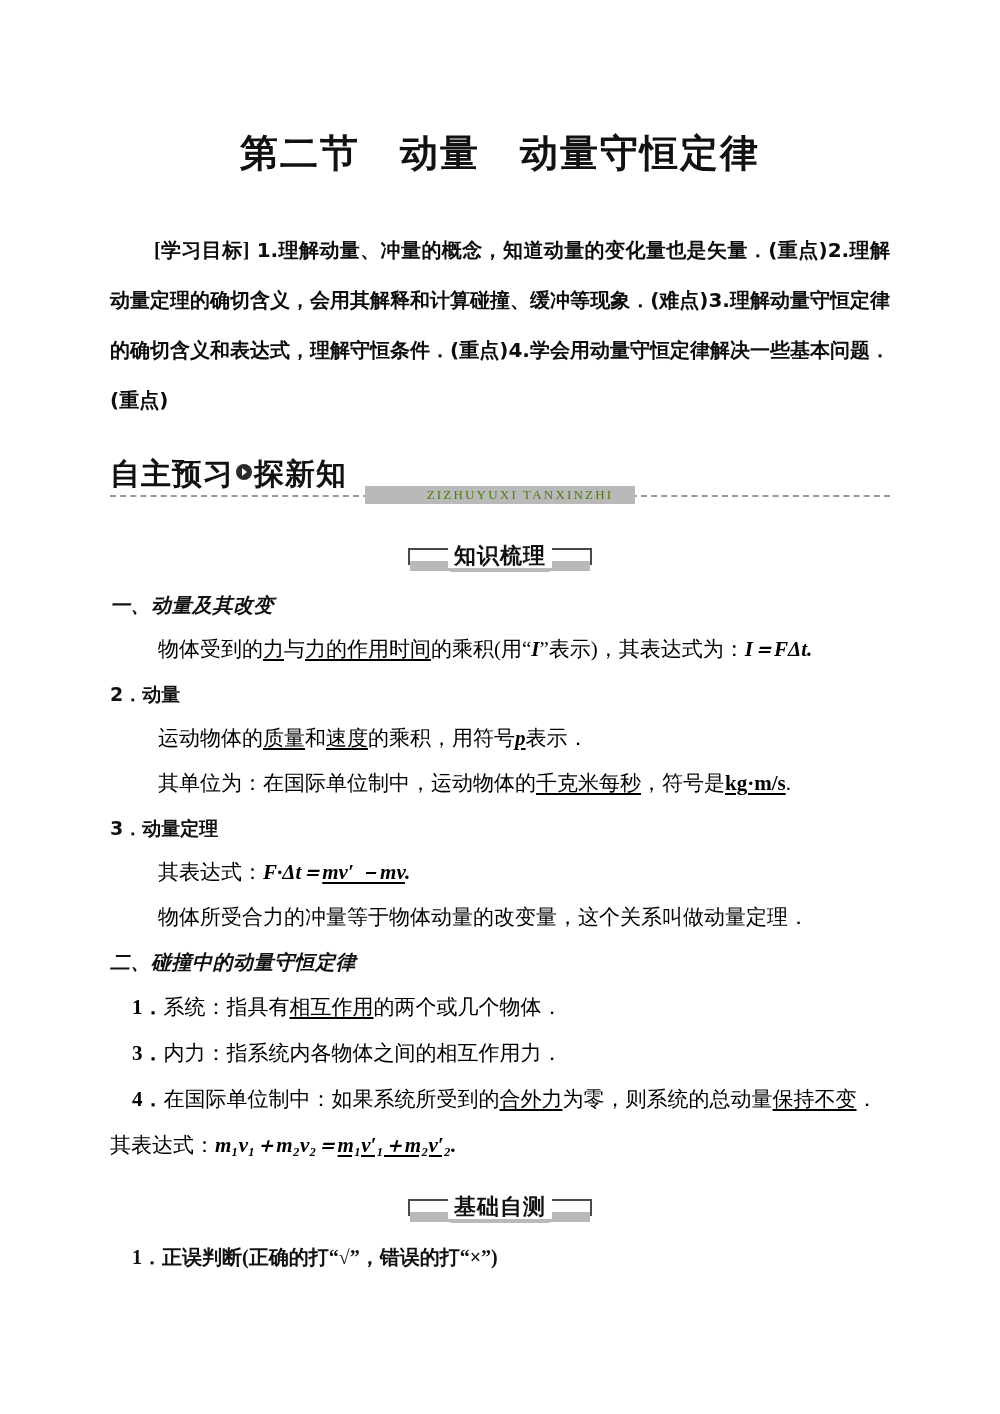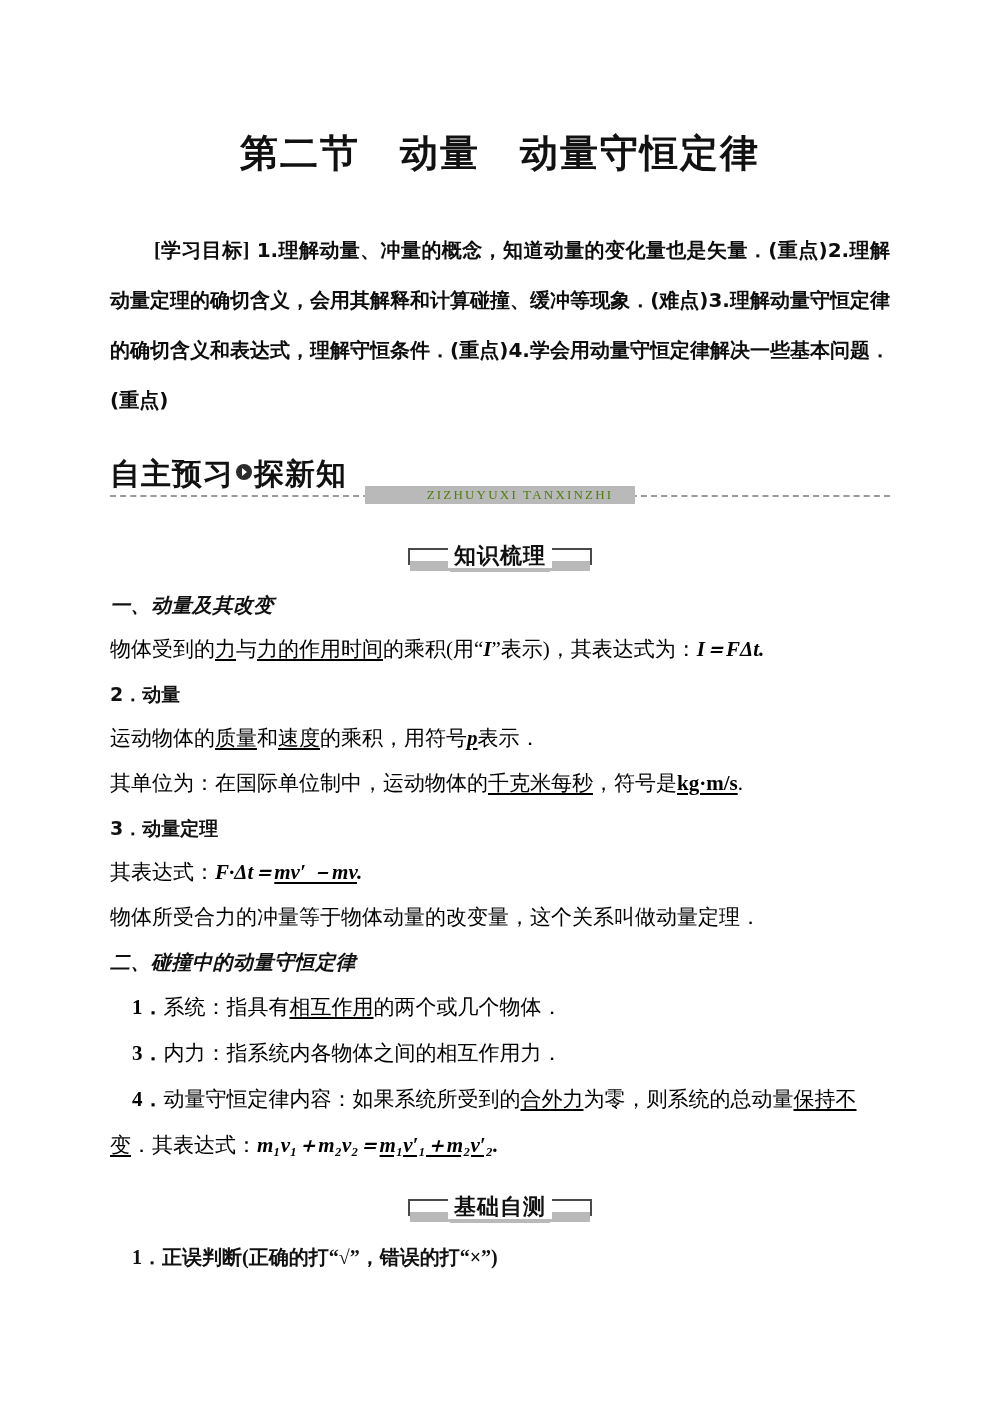--- a/index.html
+++ b/index.html
@@ -183,20 +183,21 @@
     line-height: 44px;
     color: #111;
   }
   .p-line {
     font-family: "Liberation Serif", "DejaVu Serif", serif;
     font-size: 21px;
     line-height: 45px;
     color: #000;
     text-align: justify;
     text-justify: inter-ideograph;
+    margin-left: 48px;
   }
   .num-item {
     font-family: "Liberation Serif", "DejaVu Serif", serif;
     font-size: 21px;
     line-height: 46px;
     color: #000;
     text-indent: 22px;
   }
   .num-item .n {
     font-family: "Liberation Serif", serif;
@@ -262,21 +263,21 @@
     <div class="p-line"><span>其表达式：</span><span class="f">F·Δt＝</span><span class="f u">mv′ －mv</span><span class="f">.</span></div>
     <div class="p-line">物体所受合力的冲量等于物体动量的改变量，这个关系叫做动量定理．</div>
 
     <div class="h-major">二、碰撞中的动量守恒定律</div>
 
     <div class="num-item"><span class="n">1．</span><span>系统：指具有</span><span class="u">相互作用</span><span>的两个或几个物体．</span></div>
 
 
     <div class="num-item"><span class="n">3．</span><span>内力：指系统内各物体之间的相互作用力．</span></div>
 
-    <div class="num-item"><span class="n">4．</span><span>动量守恒定律内容：如果系统所受到的</span><span class="u">合外力</span><span>为零，则系统的总动量</span><span class="u">保持不变</span><span>．其表达式：</span><span class="f">m₁v₁＋m₂v₂＝</span><span class="f u">m₁v′₁＋m₂v′₂</span><span class="f">.</span></div>
+    <div class="num-item"><span class="n">4．</span><span>在国际单位制中：如果系统所受到的</span><span class="u">合外力</span><span>为零，则系统的总动量</span><span class="u">保持不变</span><span>．其表达式：</span><span class="f">m₁v₁＋m₂v₂＝</span><span class="f u">m₁v′₁＋m₂v′₂</span><span class="f">.</span></div>
   </div>
 
   <div class="chip-row">
     <span class="chip-bracket left"></span>
     <span class="chip-shadow"><span class="chip-label">基础自测</span></span>
     <span class="chip-bracket right"></span>
   </div>
 
   <div class="last-line"><span class="rest">1．</span><span>正误判断</span><span class="rest">(正确的打“√”，错误的打“×”)</span></div>
 

